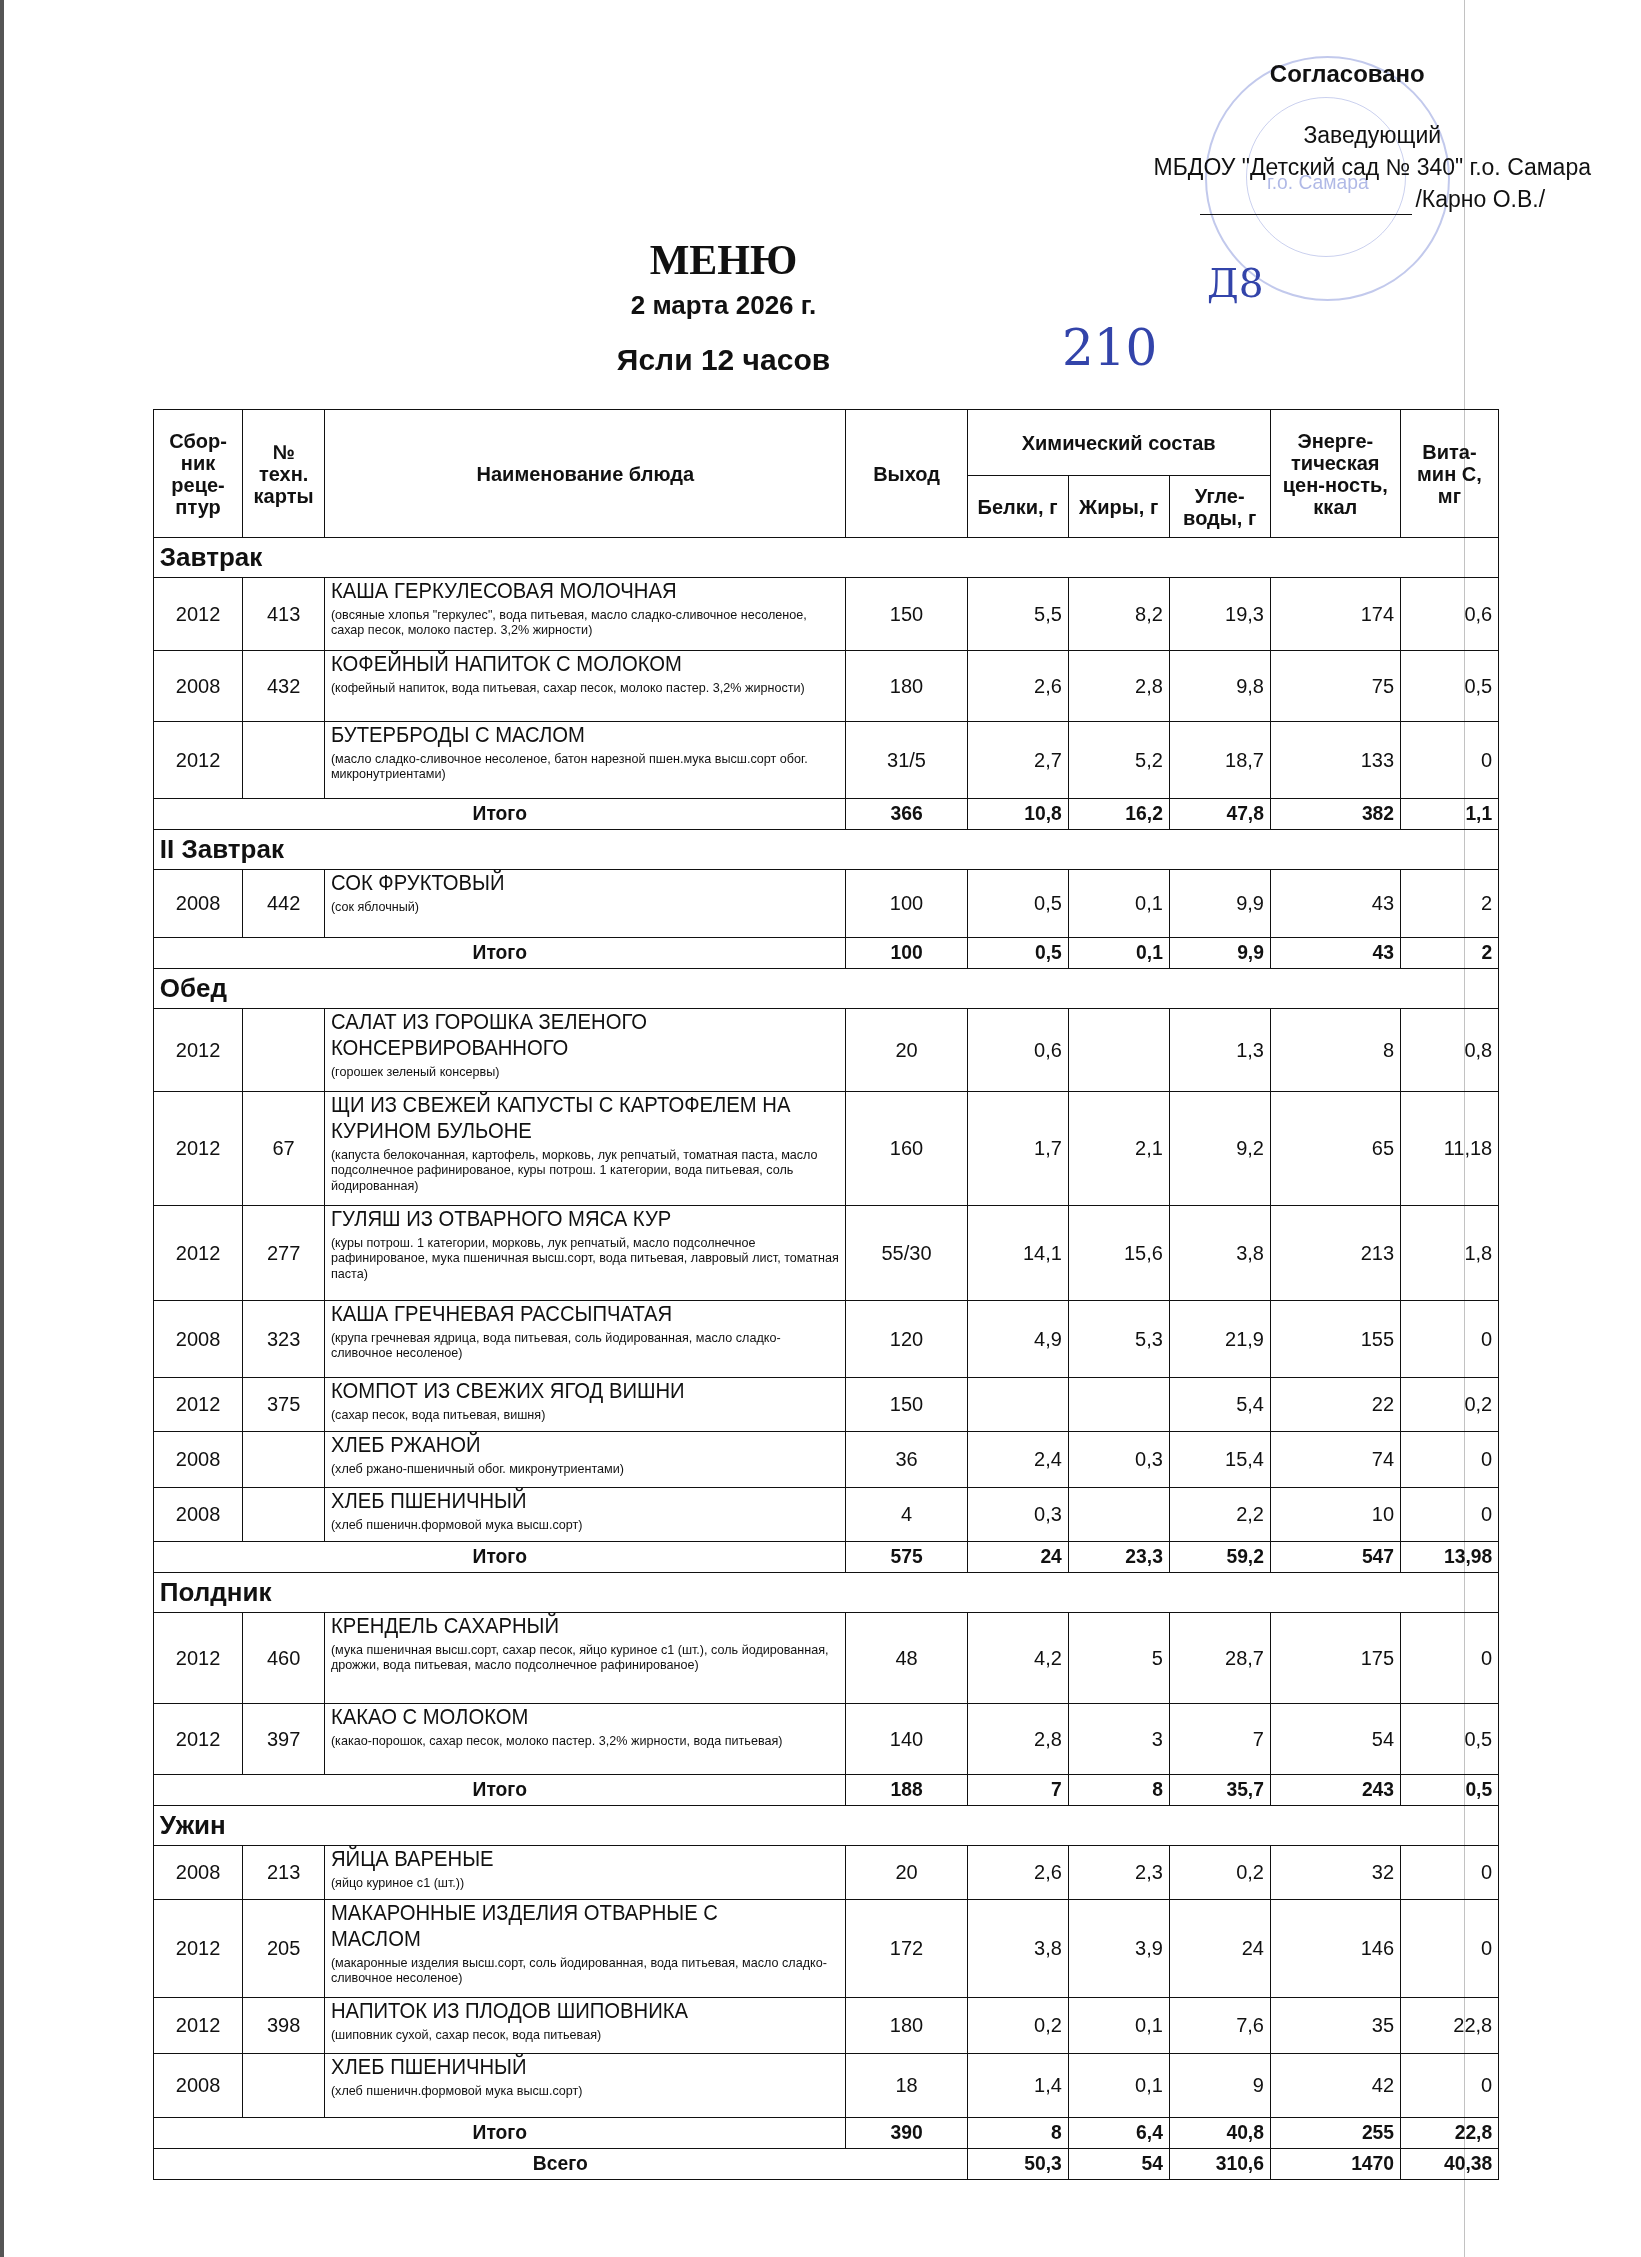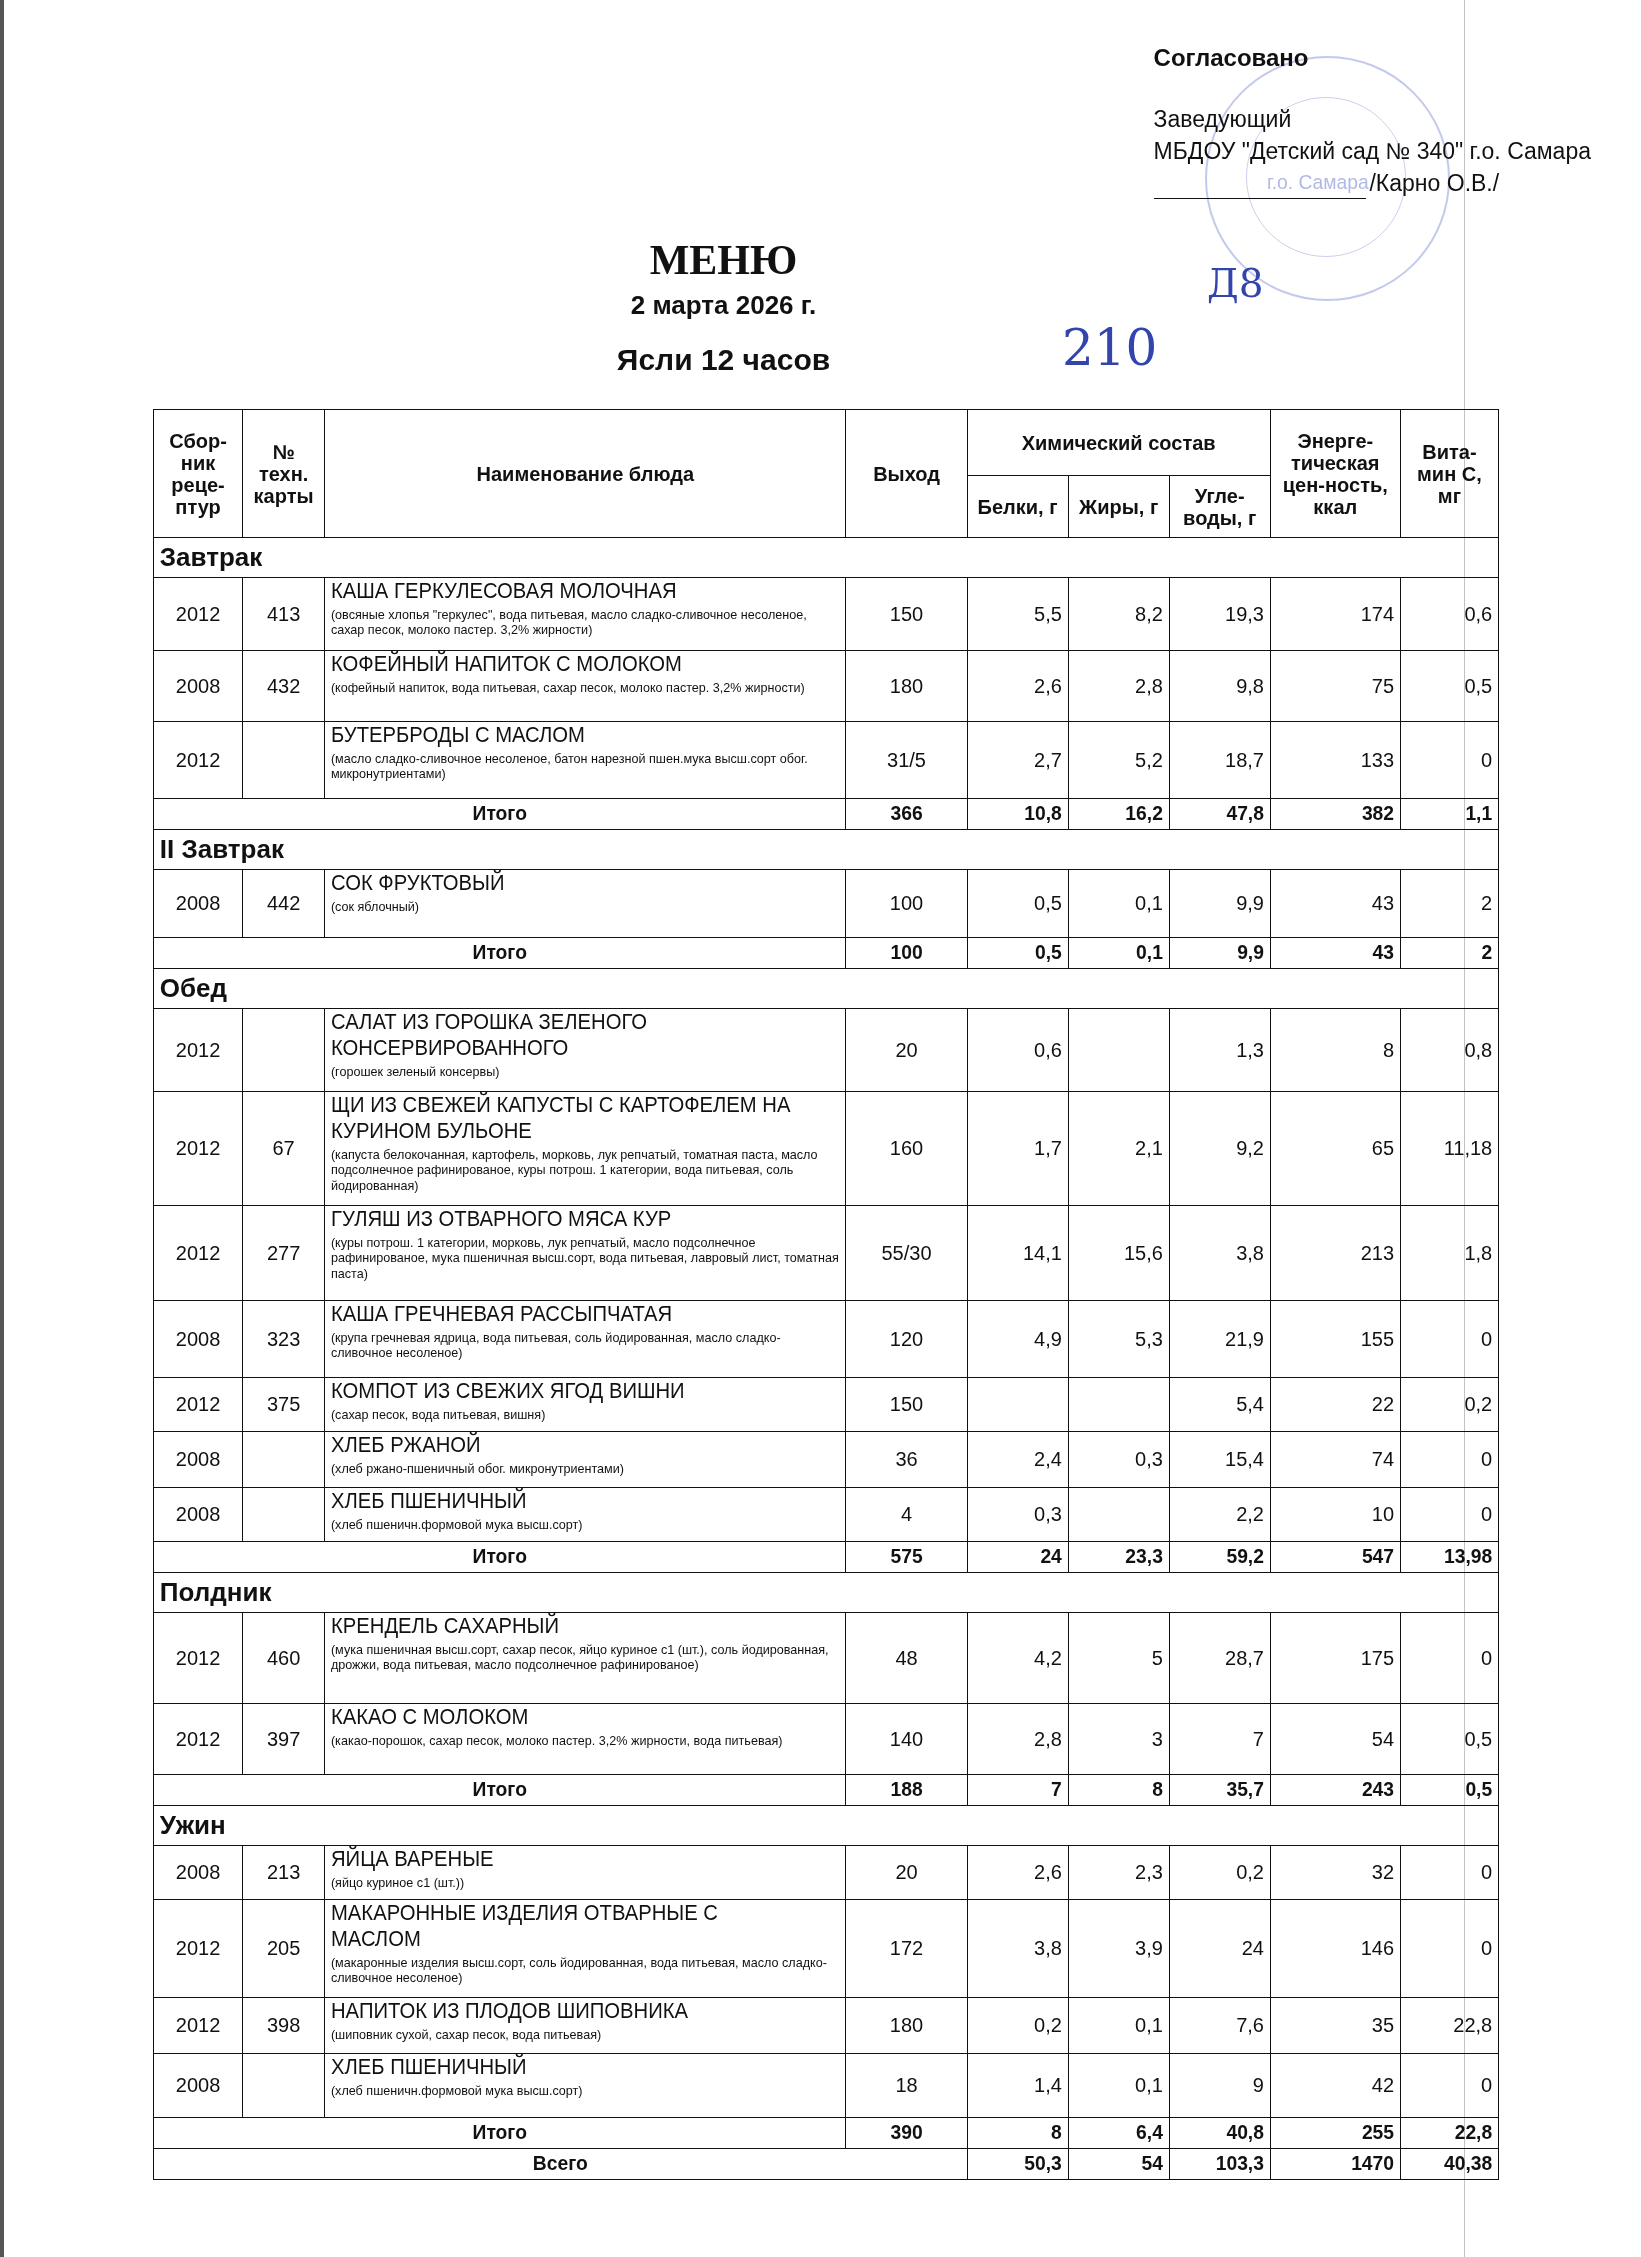--- a/index.html
+++ b/index.html
@@ -1,20 +1,20 @@
 <!DOCTYPE html>
 <html><head>
 <meta charset="utf-8">
 <style>
   html, body { margin: 0; padding: 0; background: #ffffff; }
   body { width: 1641px; height: 2257px; position: relative; overflow: hidden; font-family: "Liberation Sans", sans-serif; color: #111; }
   .left-edge { position: absolute; left: 0; top: 0; width: 3.9px; height: 2257px; background: #555; }
   .scan-line { position: absolute; left: 1464px; top: 0; width: 1px; height: 2257px; background: #9a9a9a; opacity: .6; }
 
-  .approval { position: absolute; right: 50px; top: 42px; text-align: left; font-size: 23px; line-height: 32px; }
+  .approval { position: absolute; right: 50px; top: 58px; text-align: center; font-size: 23px; line-height: 32px; }
   .approval .title { font-weight: bold; font-size: 24px; margin-right: 50px; margin-bottom: 29px; }
   .approval .sig { display: inline-block; width: 212px; border-bottom: 1.9px solid #111; height: 21px; vertical-align: bottom; margin-right: 3.9px; }
 
   .stamp { position: absolute; left: 1205px; top: 56px; width: 241px; height: 241px; border-radius: 50%; border: 2.9px solid rgba(80,100,200,.35); }
   .stamp::after { content: ""; position: absolute; left: 39px; top: 39px; width: 158px; height: 158px; border-radius: 50%; border: 1.9px solid rgba(80,100,200,.3); }
   .stamp-text { position: absolute; left: 60px; top: 114px; font-size: 19.3px; color: rgba(80,100,200,.45); }
   .handwriting { position: absolute; color: #3344aa; font-family: "DejaVu Serif", serif; }
 
   .header { position: absolute; left: 0; width: 1641px; text-align: center; }
   .menu-title { top: 236px; left: -97px; font-family: "Liberation Serif", serif; font-weight: bold; font-size: 42px; }
@@ -381,19 +381,19 @@
         <td class="num">8</td>
         <td class="num">6,4</td>
         <td class="num">40,8</td>
         <td class="num">255</td>
         <td class="num">22,8</td>
       </tr>
       <tr class="total">
         <td colspan="4" class="lbl">Всего</td>
         <td class="num">50,3</td>
         <td class="num">54</td>
-        <td class="num">103,3</td>
+        <td class="num">310,6</td>
         <td class="num">1470</td>
         <td class="num">40,38</td>
       </tr>
     </tbody>
 </table>
 
 
 </body></html>

